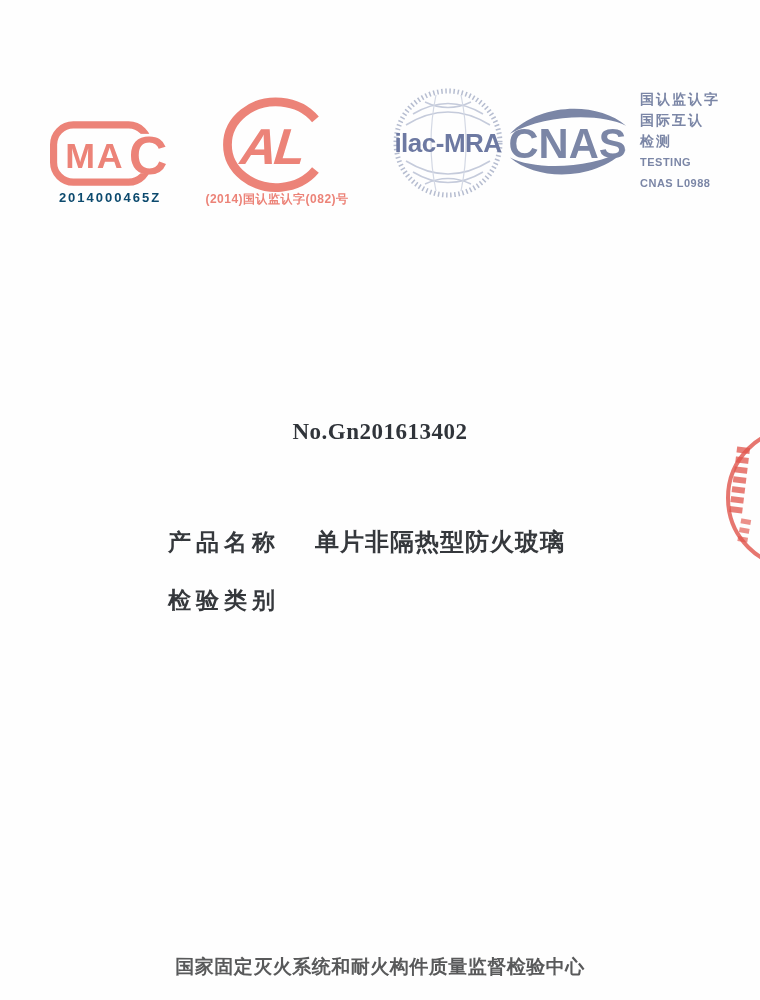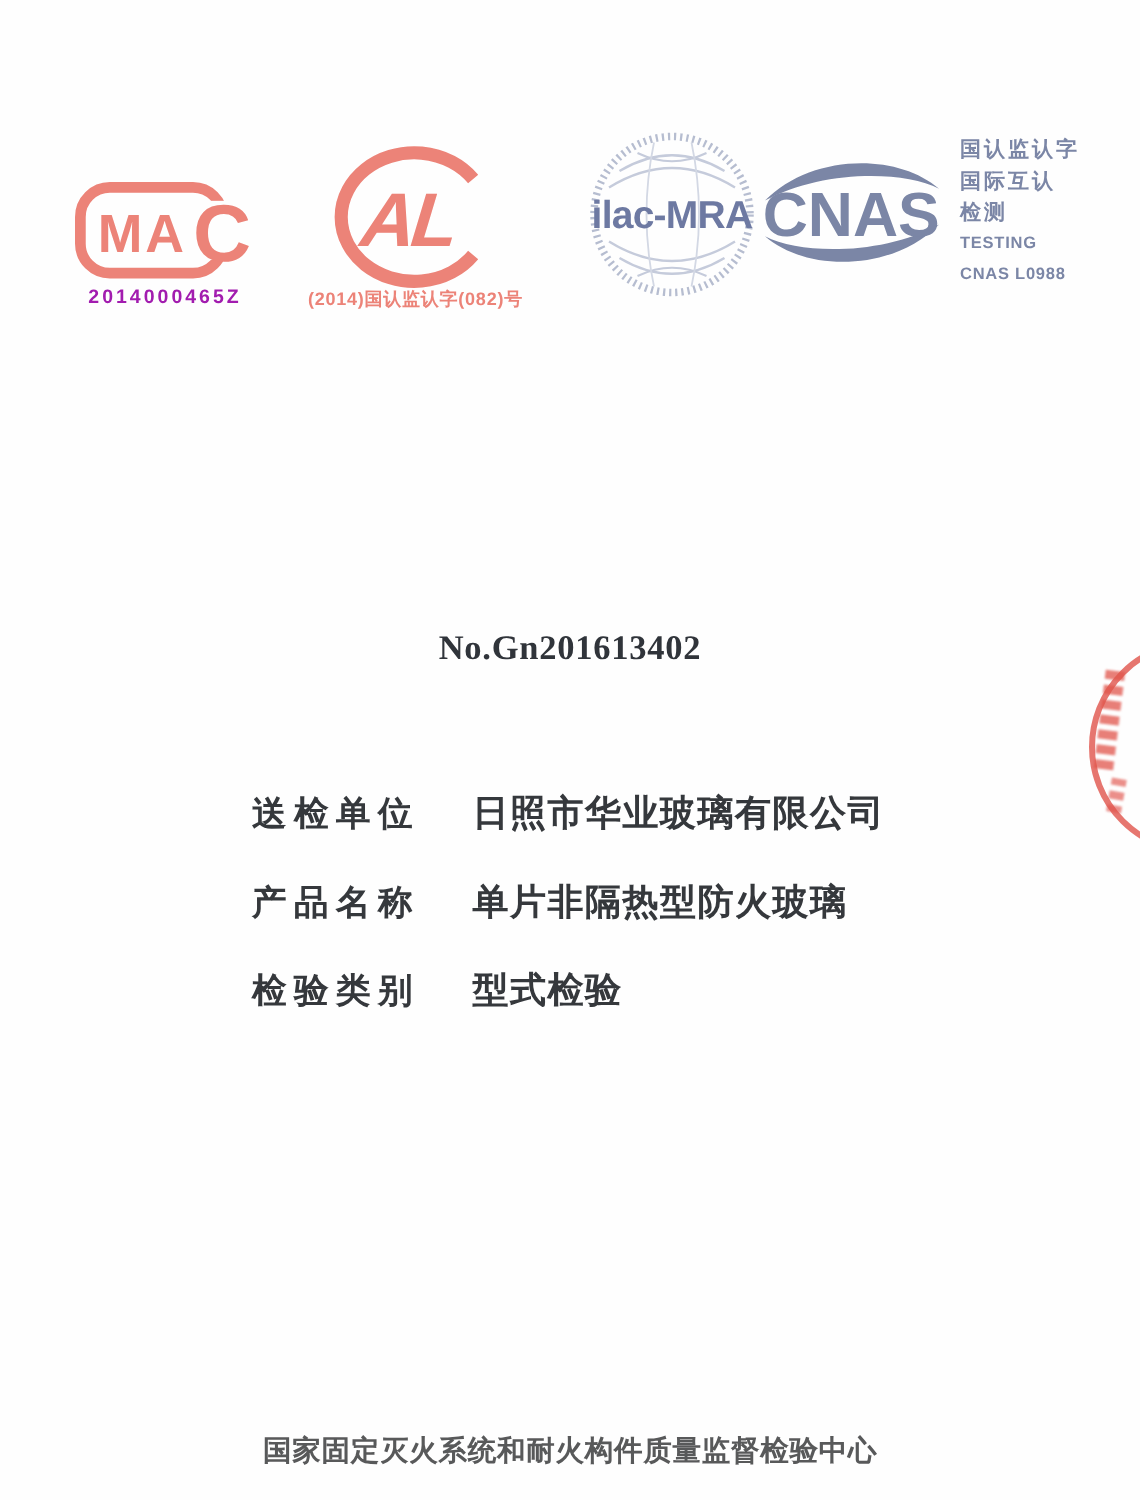--- a/index.html
+++ b/index.html
@@ -6,21 +6,21 @@
   .page{
     position:relative;width:760px;height:1000px;margin:0 auto;
     background:#fefefe;overflow:hidden;
     font-family:"Liberation Sans",sans-serif;
   }
   
   .logo{position:absolute;}
   .cma-logo{left:50px;top:116px;width:118px;}
   .cma-number{
     position:absolute;left:46px;top:190px;width:128px;text-align:center;
-    color:#a21caf;font-weight:bold;font-size:13px;letter-spacing:2px;
+    color:#0c4a6e;font-weight:bold;font-size:13px;letter-spacing:2px;
     font-family:"Liberation Sans",sans-serif;
   }
   .cal-logo{left:220px;top:96px;width:112px;}
   .cal-number{
     position:absolute;left:194px;top:191px;width:166px;text-align:center;
     color:#ec8378;font-weight:bold;font-size:12px;letter-spacing:0.5px;
   }
   .ilac-logo{left:392px;top:87px;width:113px;}
   .cnas-logo{left:506px;top:101px;width:124px;}
   .cnas-textblock{
@@ -123,28 +123,23 @@
 
 
   <div class="report-no">No.Gn201613402</div>
 
   <div class="stamp-arc"></div>
   <div class="stamp-text"></div>
   <div class="stamp-text2"></div>
 
   <div class="fields">
     <div class="field-row">
-      <span class="field-label">送检单位</span>
-      <span class="field-value">日照市华业玻璃有限公司</span>
-    </div>
-    <div class="field-row">
       <span class="field-label">产品名称</span>
       <span class="field-value">单片非隔热型防火玻璃</span>
     </div>
     <div class="field-row">
       <span class="field-label">检验类别</span>
-      <span class="field-value">型式检验</span>
     </div>
   </div>
 
   <div class="footer-org">国家固定灭火系统和耐火构件质量监督检验中心</div>
 
 </div>
 
 </body></html>

